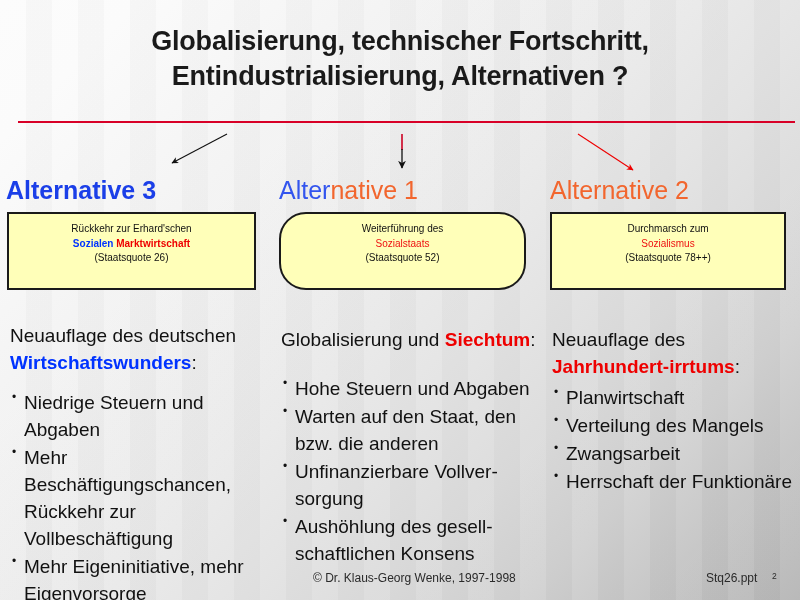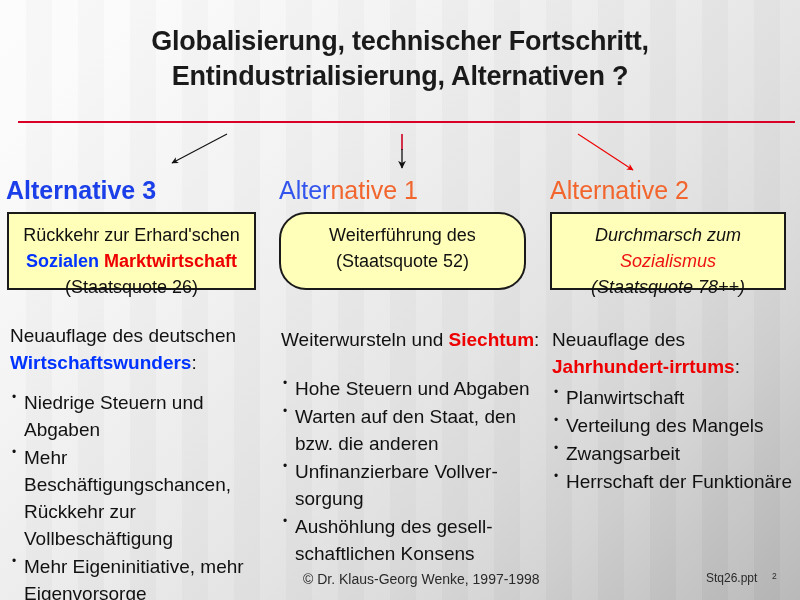--- a/index.html
+++ b/index.html
@@ -39,26 +39,26 @@
   #head-a3{left:6px;width:250px;font-weight:bold;color:#1b3fe8;}
   #head-a1{left:279px;width:247px;font-weight:normal;}
   #head-a1 .p1{color:#3355ee;}
   #head-a1 .p2{color:#f2662e;}
   #head-a2{left:550px;width:247px;font-weight:normal;color:#f2662e;}
 
   .ybox{
     position:absolute;top:212px;height:78px;
     background:#ffffb9;border:2px solid #1a1a1a;
     box-sizing:border-box;text-align:center;
-    font-size:18px;color:#111;line-height:1.45;
+    font-size:10px;color:#111;line-height:1.45;
     padding-top:8px;
   }
   #box1{left:7px;width:249px;}
   #box2{left:279px;width:247px;border-radius:27px;}
-  #box3{left:550px;width:236px;font-style:italic;}
+  #box3{left:550px;width:236px;}
   .blue-b{color:#0033ff;font-weight:bold;}
   .red-b{color:#ee0000;font-weight:bold;}
   .red{color:#ee1111;}
 
   .col{
     position:absolute;font-size:19px;color:#111;line-height:1.42;
   }
   #col1{left:10px;top:323px;width:250px;}
   #col2{left:281px;top:327px;width:262px;}
   #col3{left:552px;top:327px;width:242px;}
@@ -70,21 +70,21 @@
     position:relative;padding-left:14px;margin:0 0 1px 0;
   }
   ul.blist li:before{
     content:"\2022";position:absolute;left:2px;top:-1px;font-size:12px;color:#111;
   }
   #col1 ul.blist{margin-top:13px;}
   #col2 ul.blist{margin-top:22px;}
   #col3 ul.blist{margin-top:4px;}
 
   #footer-copy{
-    position:absolute;left:303px;top:571px;font-size:14px;color:#2a2a2a;
+    position:absolute;left:313px;top:571px;font-size:12px;color:#2a2a2a;
     white-space:nowrap;
   }
   #footer-file{
     position:absolute;left:706px;top:571px;font-size:12px;color:#2a2a2a;
     white-space:nowrap;
   }
   #footer-page{
     position:absolute;left:772px;top:571px;font-size:8.5px;color:#2a2a2a;
   }
   svg.arrow{position:absolute;left:0;top:0;width:800px;height:600px;pointer-events:none;}
@@ -128,41 +128,42 @@
   </div>
 
   <div class="ybox" id="box1">
     <div>Rückkehr zur Erhard'schen</div>
     <div><span class="blue-b">Sozialen</span> <span class="red-b">Marktwirtschaft</span></div>
     <div>(Staatsquote 26)</div>
   </div>
 
   <div class="ybox" id="box2">
     <div>Weiterführung des</div>
+    <div class="red">Sozialstaats</div>
     <div>(Staatsquote 52)</div>
   </div>
 
   <div class="ybox" id="box3">
     <div>Durchmarsch zum</div>
     <div class="red">Sozialismus</div>
     <div>(Staatsquote 78++)</div>
   </div>
 
   <div class="col" id="col1">
     <p class="lead"><span>Neuauflage des deutschen </span><span class="hl-blue">Wirtschaftswunders</span><span>:</span></p>
     <ul class="blist">
       <li>Niedrige Steuern und Abgaben</li>
       <li>Mehr Beschäftigungschancen, Rückkehr zur Vollbeschäftigung</li>
       <li>Mehr Eigeninitiative, mehr Eigenvorsorge</li>
       <li>Solide finanzierte Grundversorgung</li>
     </ul>
   </div>
 
   <div class="col" id="col2">
-    <p class="lead"><span>Weiterwursteln und </span><span class="hl-red">Siechtum</span><span>:</span></p>
+    <p class="lead"><span>Globalisierung und </span><span class="hl-red">Siechtum</span><span>:</span></p>
     <ul class="blist">
       <li>Hohe Steuern und Abgaben</li>
       <li>Warten auf den Staat, den bzw. die anderen</li>
       <li>Unfinanzierbare Vollver-sorgung</li>
       <li>Aushöhlung des gesell-schaftlichen Konsens</li>
     </ul>
   </div>
 
   <div class="col" id="col3">
     <p class="lead"><span>Neuauflage des </span><span class="hl-red">Jahrhundert-irrtums</span><span>:</span></p>

